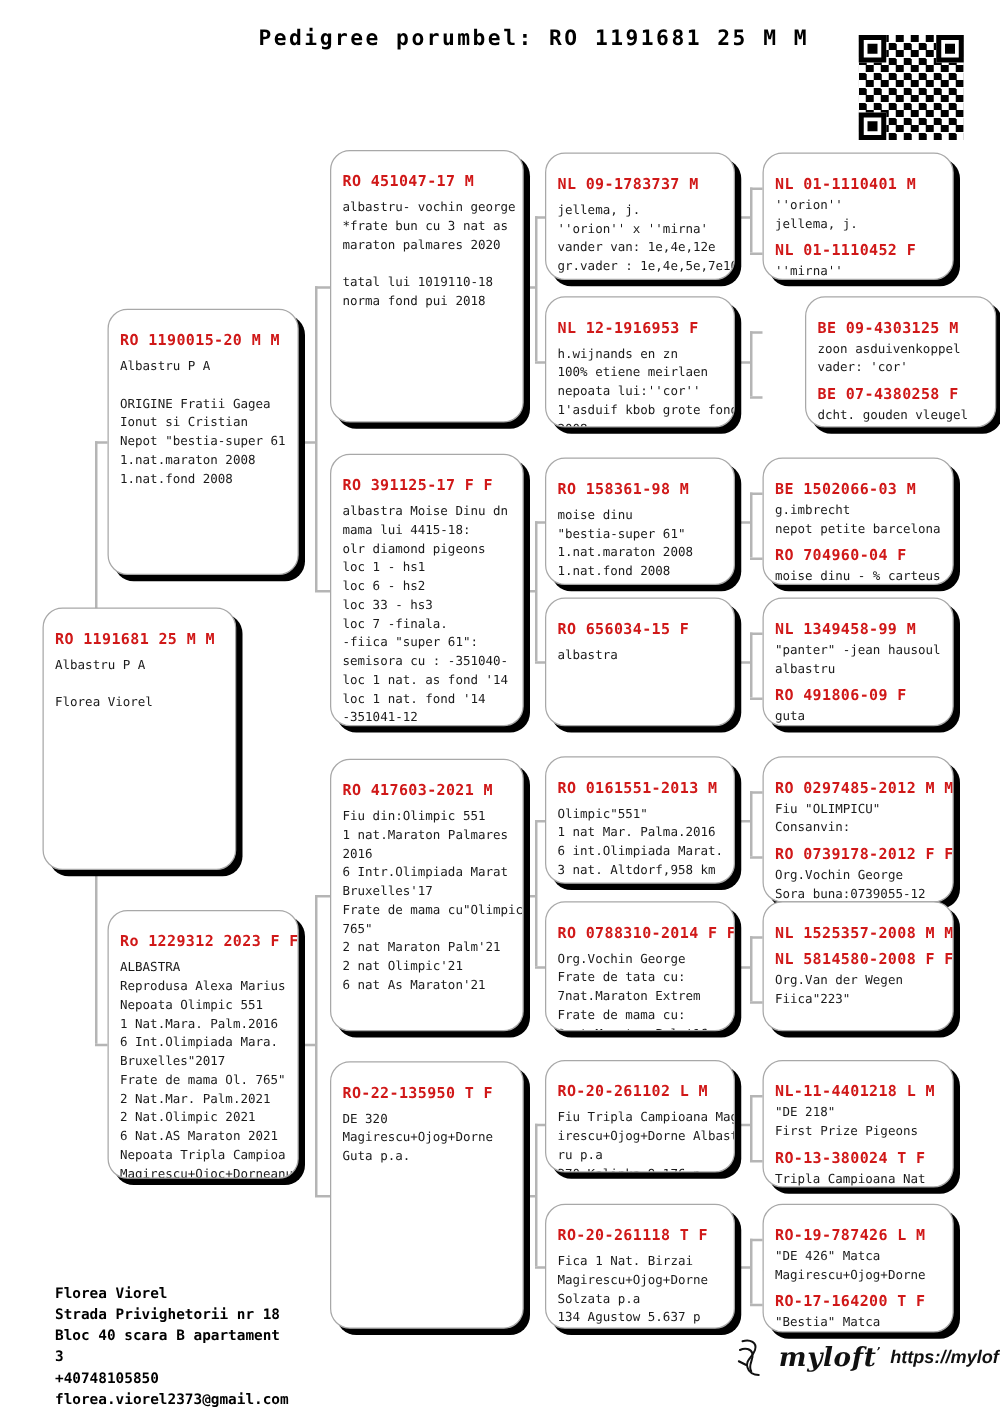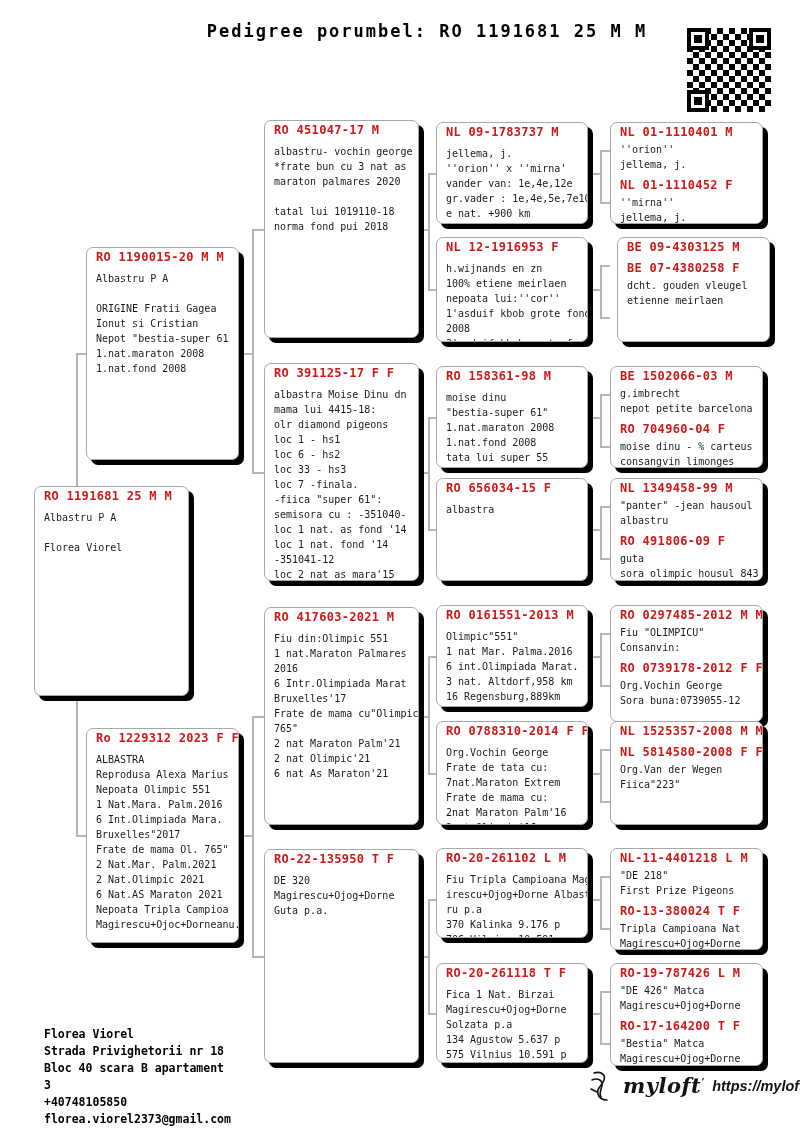--- a/index.html
+++ b/index.html
@@ -7,22 +7,22 @@
        font-family:"DejaVu Sans Mono",monospace;--red:#d01818}
   .title{position:absolute;top:20px;left:0;width:100%;box-sizing:border-box;padding-left:54px;
          text-align:center;font:700 17px/22px "DejaVu Sans Mono",monospace;letter-spacing:2px;color:#000}
   
   .qr{position:absolute;left:687px;top:28px;width:84px;height:84px;
       background:repeating-conic-gradient(#000 0 25%,#fff 0 50%);background-size:12px 12px;outline:2px solid #fff}
   .fp{position:absolute;width:22px;height:22px;border:4px solid #000;background:#fff;box-sizing:border-box}
   .fp::after{content:"";position:absolute;left:3px;top:3px;width:8px;height:8px;background:#000}
   .fp.tl{left:0;top:0}.fp.tr{right:0;top:0}.fp.bl{left:0;bottom:0}
   
-  .card,.pair{position:absolute;background:#fff;border:1px solid #a8a8a8;border-radius:7px;
-      box-shadow:5px 5px 0 #000;padding:1px 2px 6px 9px;overflow:hidden;z-index:2;box-sizing:border-box}
+  .card,.pair{position:absolute;background:#fff;border:1px solid #a8a8a8;border-radius:16px;
+      box-shadow:5px 5px 0 #000;padding:16px 2px 6px 9px;overflow:hidden;z-index:2;box-sizing:border-box}
   .ch{font:700 12px/16px "DejaVu Sans Mono",monospace;color:var(--red);letter-spacing:.3px;
       margin-bottom:6px;white-space:pre}
   .cb{font:400 10px/15px "DejaVu Sans Mono",monospace;color:#1a1a1a;white-space:pre}
   .pair .ch{margin-bottom:2px}
   .pair .ch2{margin-top:5px}
   
   .vl,.hl{position:absolute;background:#b5b5b5;z-index:1}
   
   .owner{position:absolute;left:44px;top:1026px;font:700 11.5px/17px "DejaVu Sans Mono",monospace;
          color:#000;white-space:pre}
@@ -189,22 +189,24 @@
 </div>
 
 <div class="pair" style="left:610px;top:122px;width:153px;height:102px">
   <div class="ch">NL 01-1110401 M</div>
   <div class="cb">''orion''
 jellema, j.</div>
   <div class="ch ch2">NL 01-1110452 F</div>
   <div class="cb">''mirna''
 jellema, j.</div>
 </div>
-<div class="pair" style="left:617px;top:237px;width:153px;height:105px">
+<div class="pair" style="left:644px;top:237px;width:153px;height:105px">
   <div class="ch">BE 09-4303125 M</div>
+  <div class="cb">zoon asduivenkoppel
+vader: 'cor'</div>
   <div class="ch ch2">BE 07-4380258 F</div>
   <div class="cb">dcht. gouden vleugel
 etienne meirlaen</div>
 </div>
 <div class="pair" style="left:610px;top:366px;width:153px;height:102px">
   <div class="ch">BE 1502066-03 M</div>
   <div class="cb">g.imbrecht
 nepot petite barcelona</div>
   <div class="ch ch2">RO 704960-04 F</div>
   <div class="cb">moise dinu - % carteus

